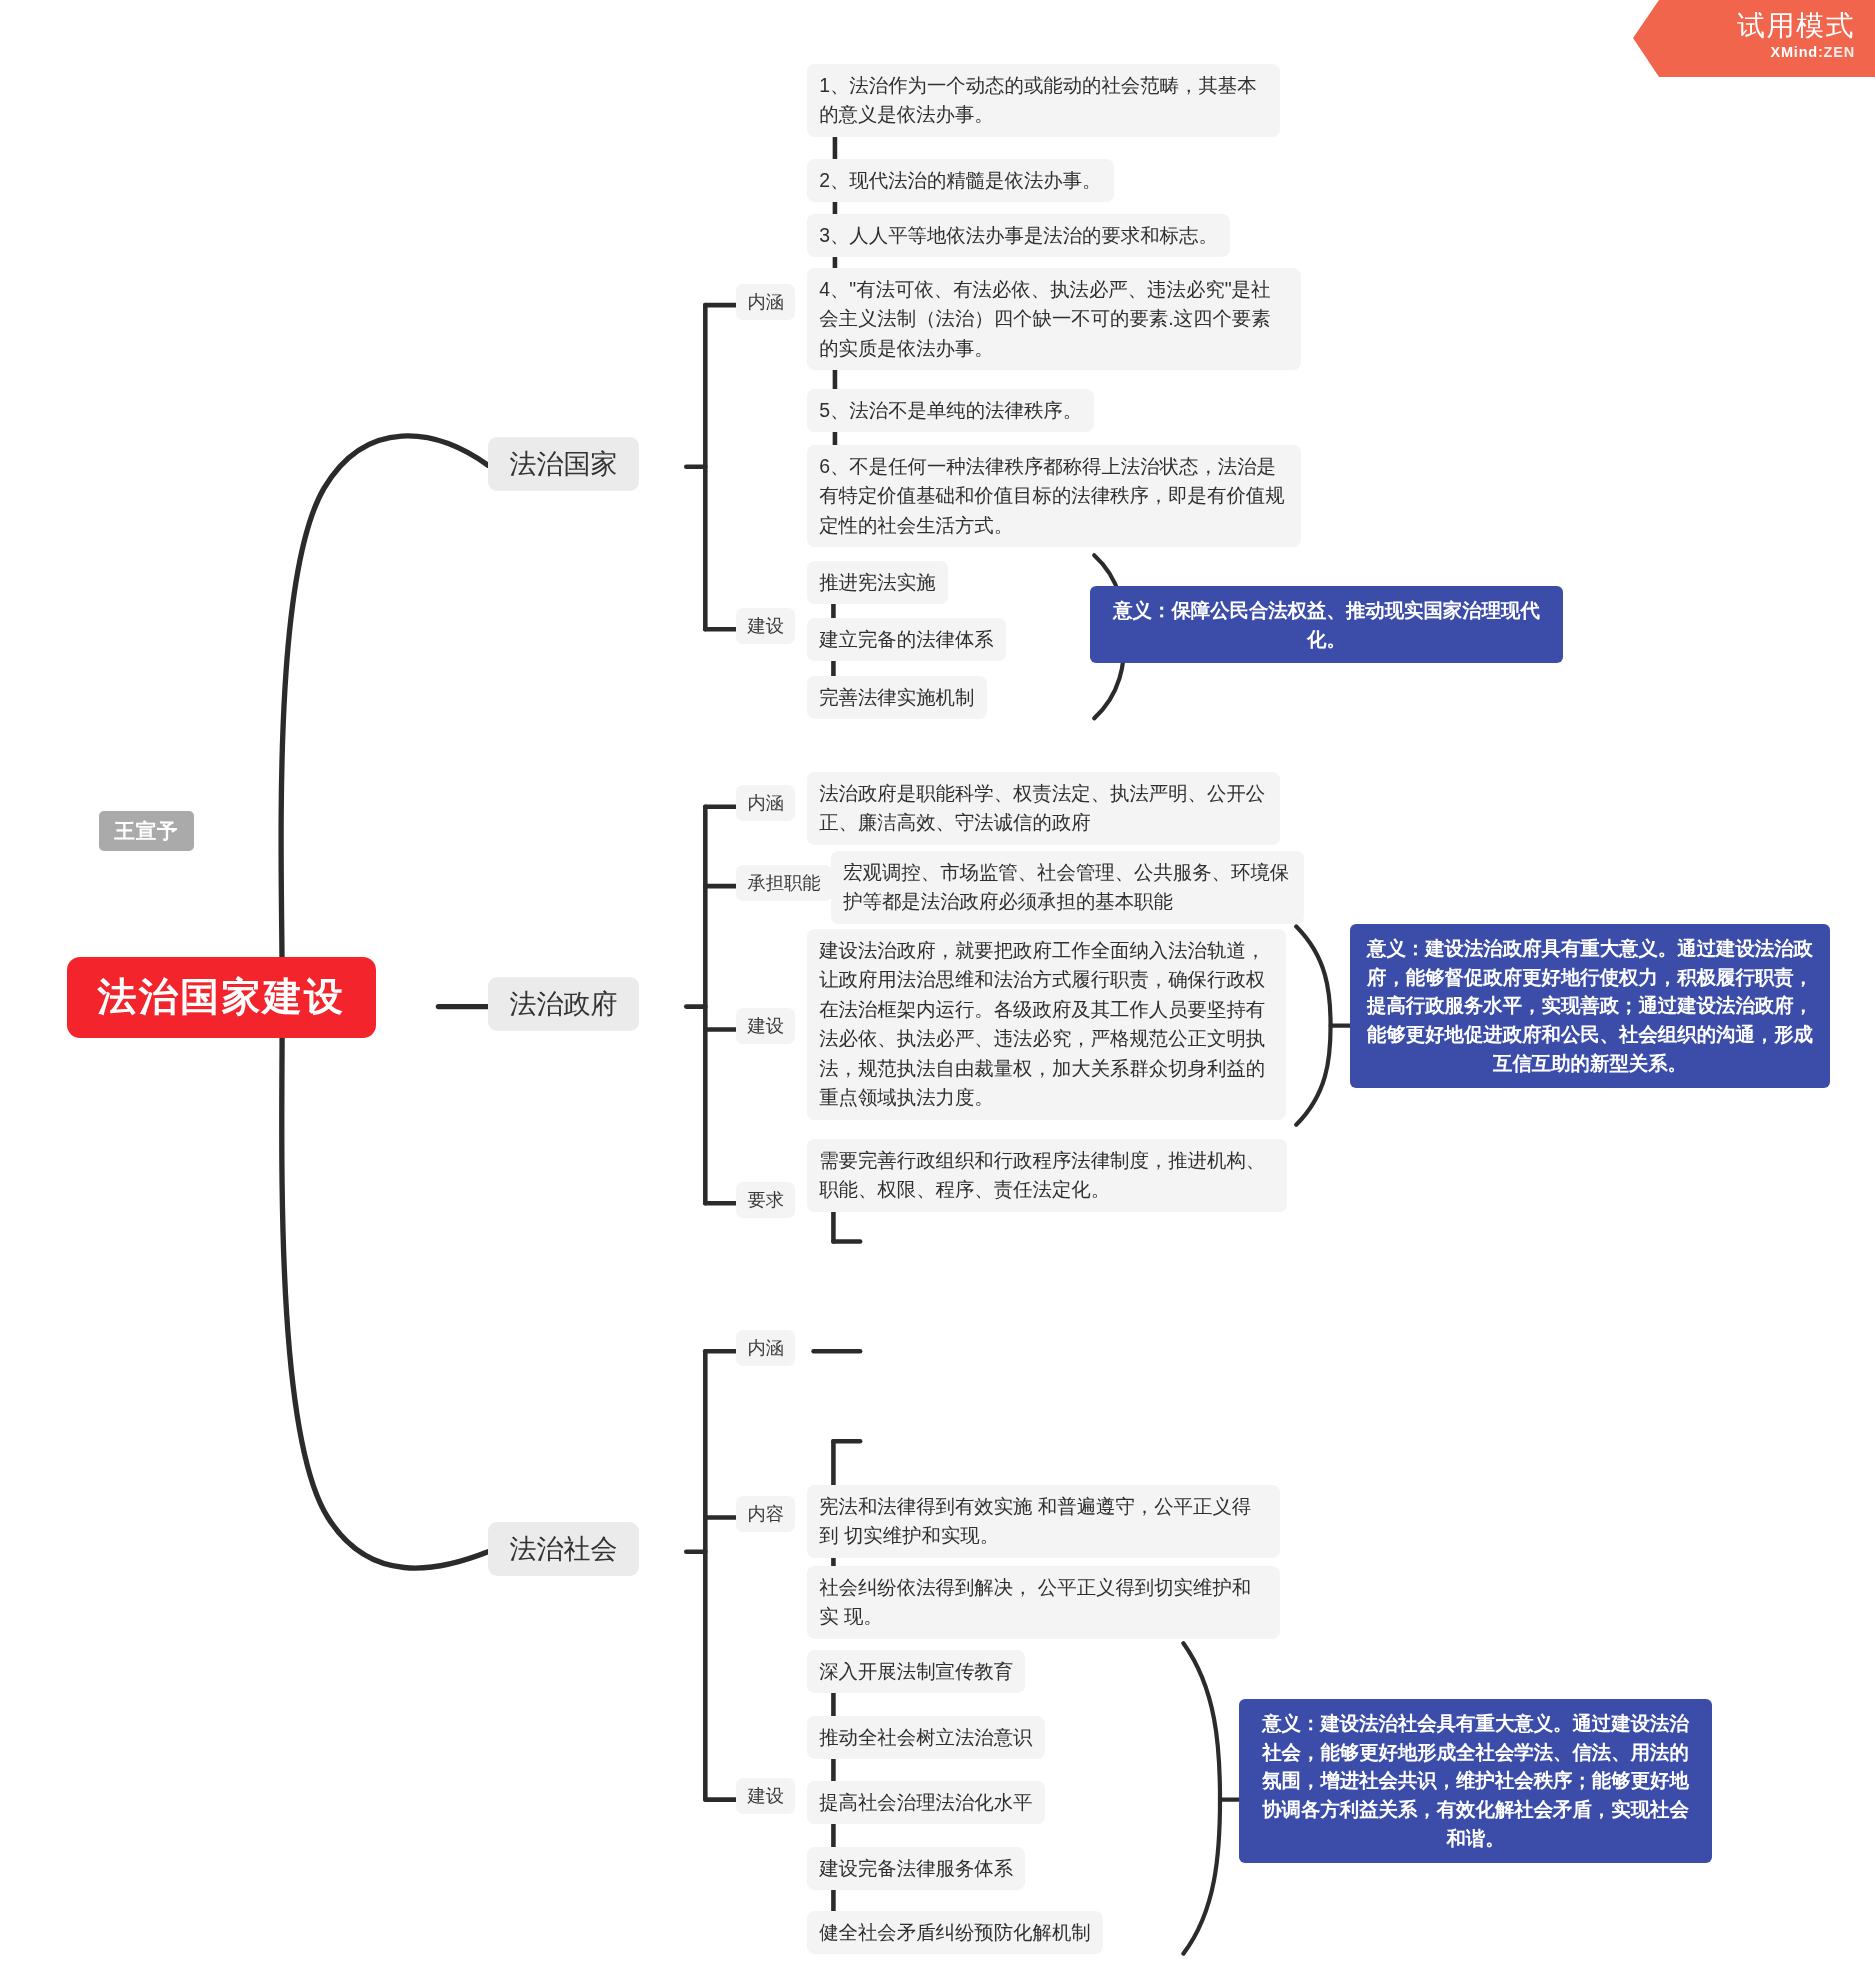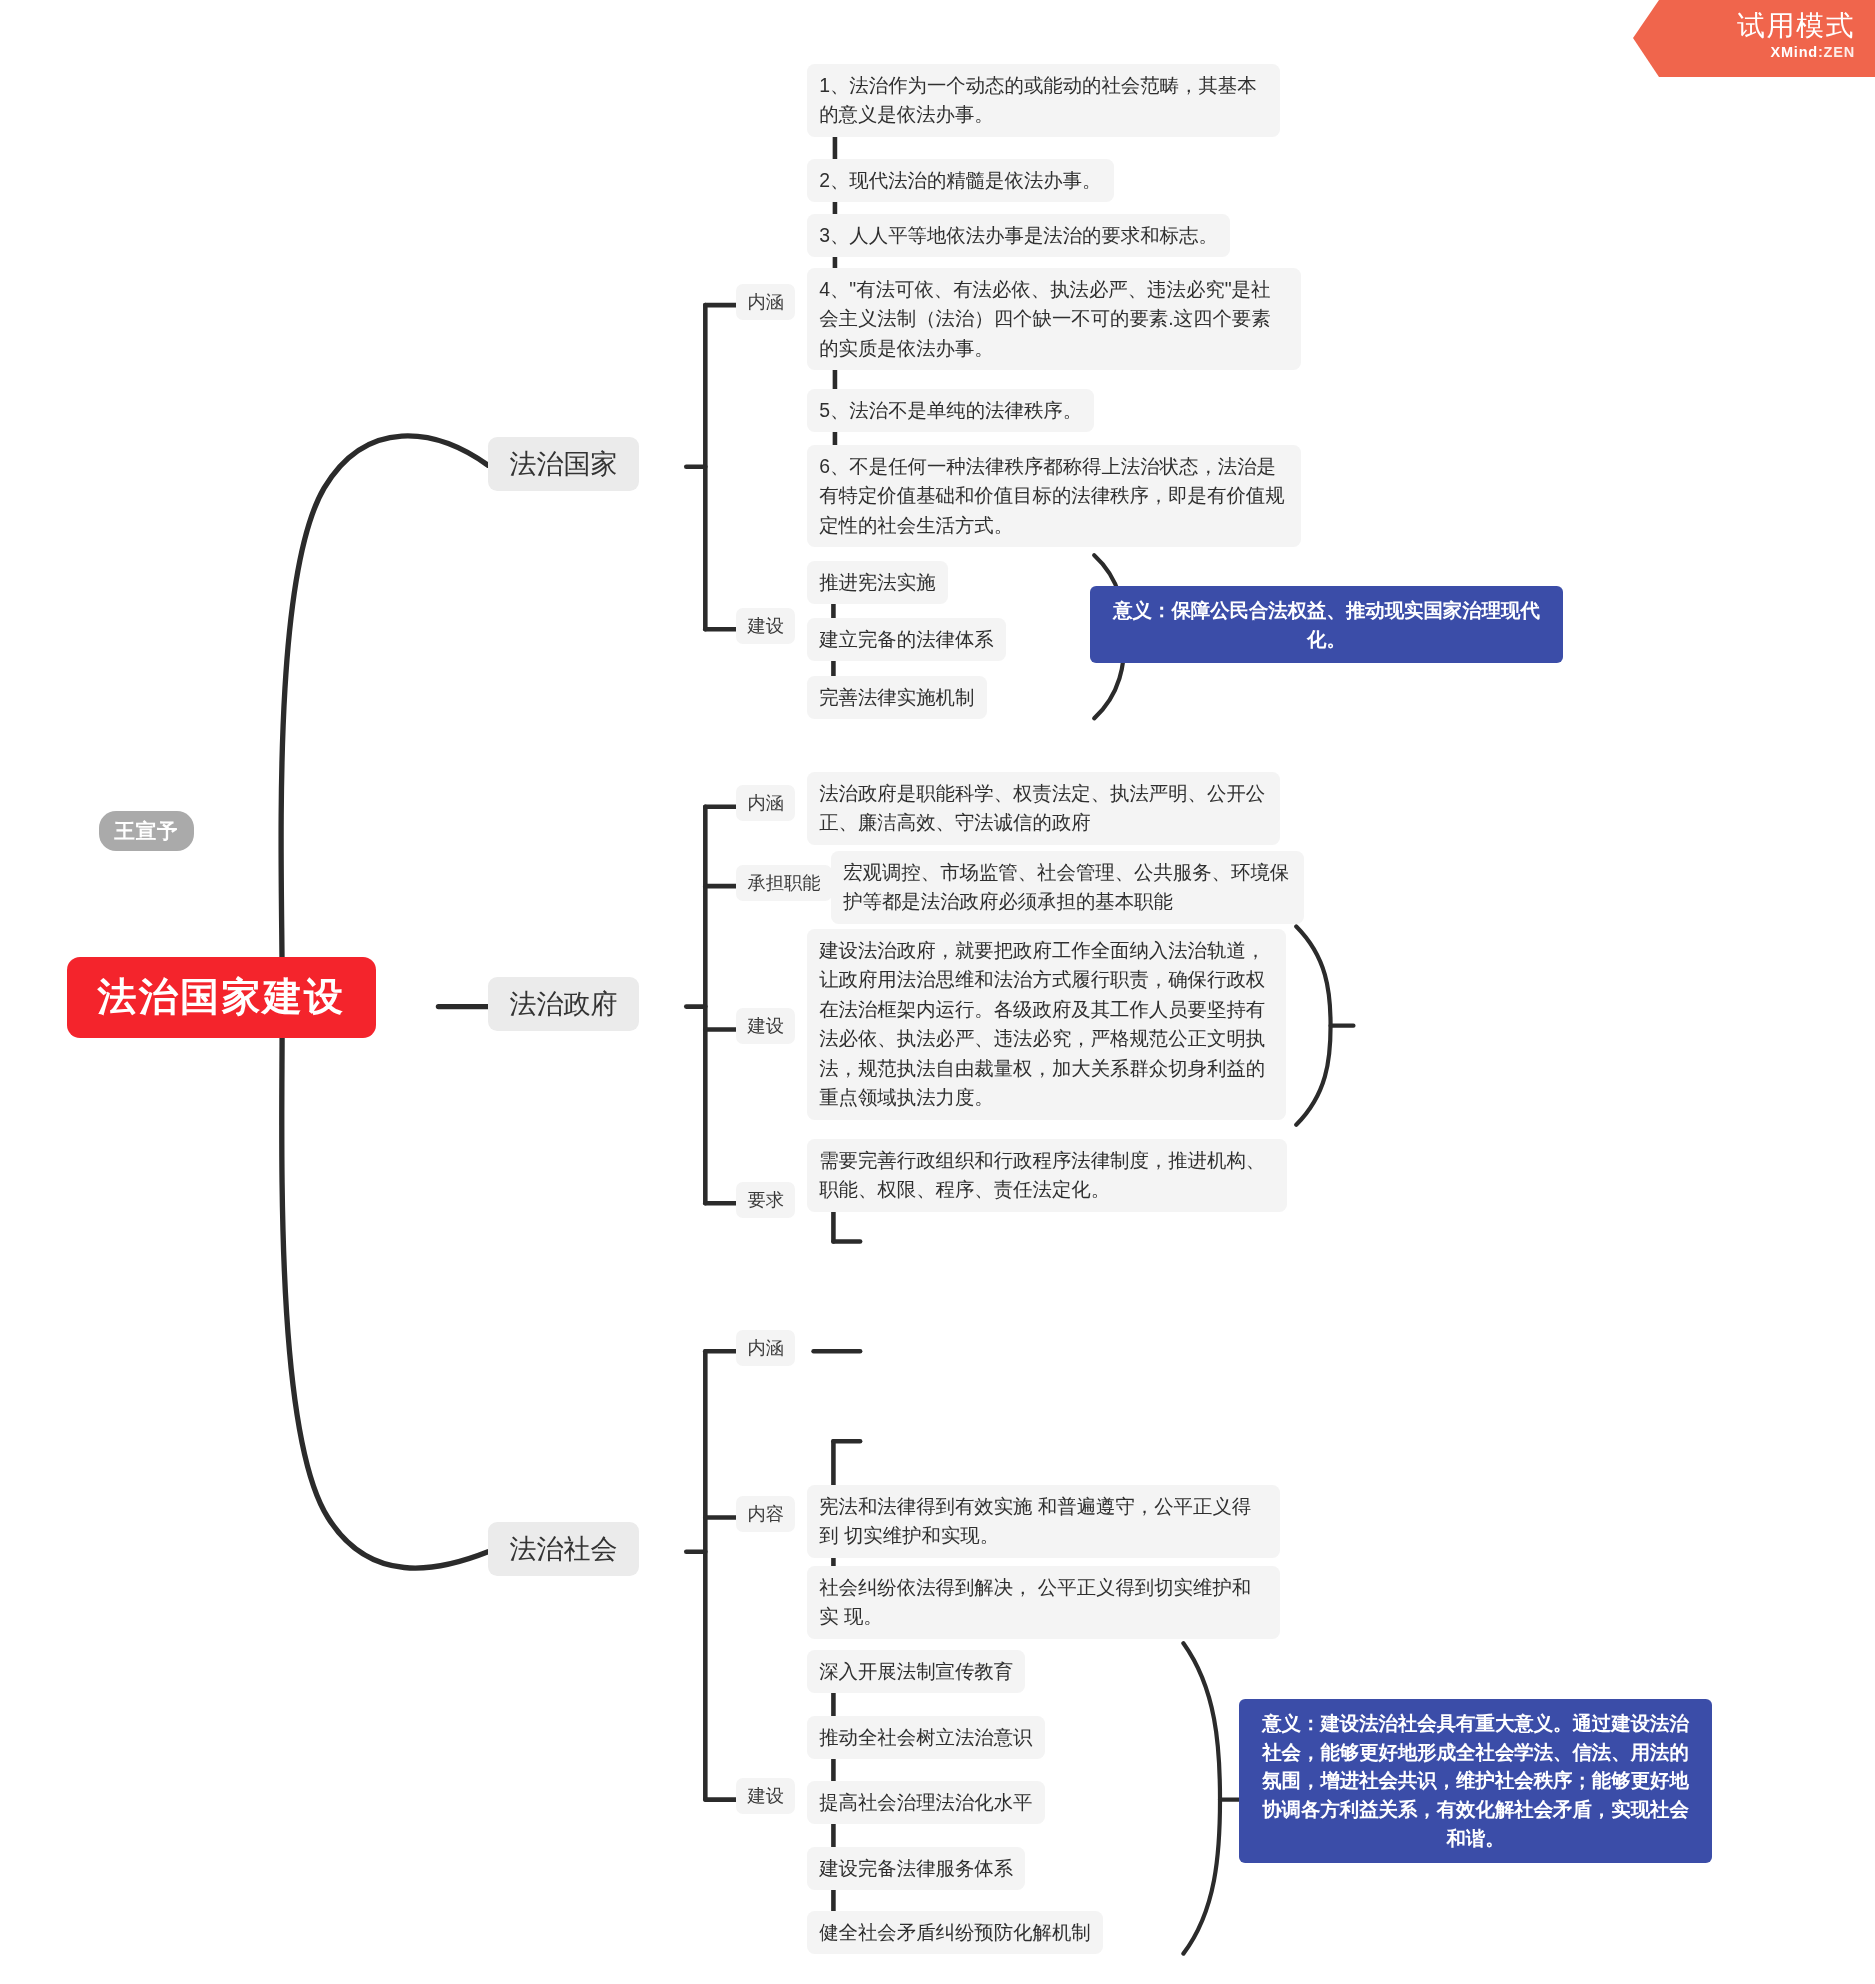--- a/index.html
+++ b/index.html
@@ -43,21 +43,21 @@
     font-size: 14.5px;
     letter-spacing: 0.8px;
     line-height: 18.3px;
     font-weight: 700;
   }
   #trial-banner .tb-sub .zen { font-weight: 700; opacity: .88; }
   .author-chip {
     position: absolute;
     background: #AAAAAA;
     color: #ffffff;
-    border-radius: 17px;
+    border-radius: 5px;
     font-size: 20.6px;
     font-weight: 700;
     letter-spacing: 0.8px;
     padding: 7.6px 15.3px;
     line-height: 1.2;
     white-space: nowrap;
   }
   .root-node {
     position: absolute;
     background: #F4242C;
@@ -233,20 +233,21 @@
   <div class="sub-node" style="left:736px; top:785px;">内涵</div>
   <div class="sub-node" style="left:736px; top:865px;">承担职能</div>
   <div class="sub-node" style="left:736px; top:1008px;">建设</div>
   <div class="sub-node" style="left:736px; top:1182px;">要求</div>
 
   <div class="leaf-node" style="left:807px; top:772px; width:473px;">法治政府是职能科学、权责法定、执法严明、公开公正、廉洁高效、守法诚信的政府</div>
   <div class="leaf-node" style="left:831px; top:851px; width:473px;">宏观调控、市场监管、社会管理、公共服务、环境保护等都是法治政府必须承担的基本职能</div>
   <div class="leaf-node" style="left:807px; top:929px; width:479px;">建设法治政府，就要把政府工作全面纳入法治轨道，让政府用法治思维和法治方式履行职责，确保行政权在法治框架内运行。各级政府及其工作人员要坚持有法必依、执法必严、违法必究，严格规范公正文明执法，规范执法自由裁量权，加大关系群众切身利益的重点领域执法力度。</div>
   <div class="leaf-node" style="left:807px; top:1139px; width:480px;">需要完善行政组织和行政程序法律制度，推进机构、职能、权限、程序、责任法定化。</div>
 
+  <div class="callout" style="left:1350px; top:924px; width:480px;">意义：建设法治政府具有重大意义。通过建设法治政府，能够督促政府更好地行使权力，积极履行职责，提高行政服务水平，实现善政；通过建设法治政府，能够更好地促进政府和公民、社会组织的沟通，形成互信互助的新型关系。</div>
 
   <div class="branch-node" style="left:488px; top:1522px;">法治社会</div>
 
   <div class="sub-node" style="left:736px; top:1330px;">内涵</div>
   <div class="sub-node" style="left:736px; top:1496px;">内容</div>
   <div class="sub-node" style="left:736px; top:1778px;">建设</div>
 
   <div class="leaf-node" style="left:807px; top:1566px; width:473px;">社会纠纷依法得到解决， 公平正义得到切实维护和实 现。</div>
   <div class="leaf-node" style="left:807px; top:1485px; width:473px;">宪法和法律得到有效实施 和普遍遵守，公平正义得到 切实维护和实现。</div>
 

